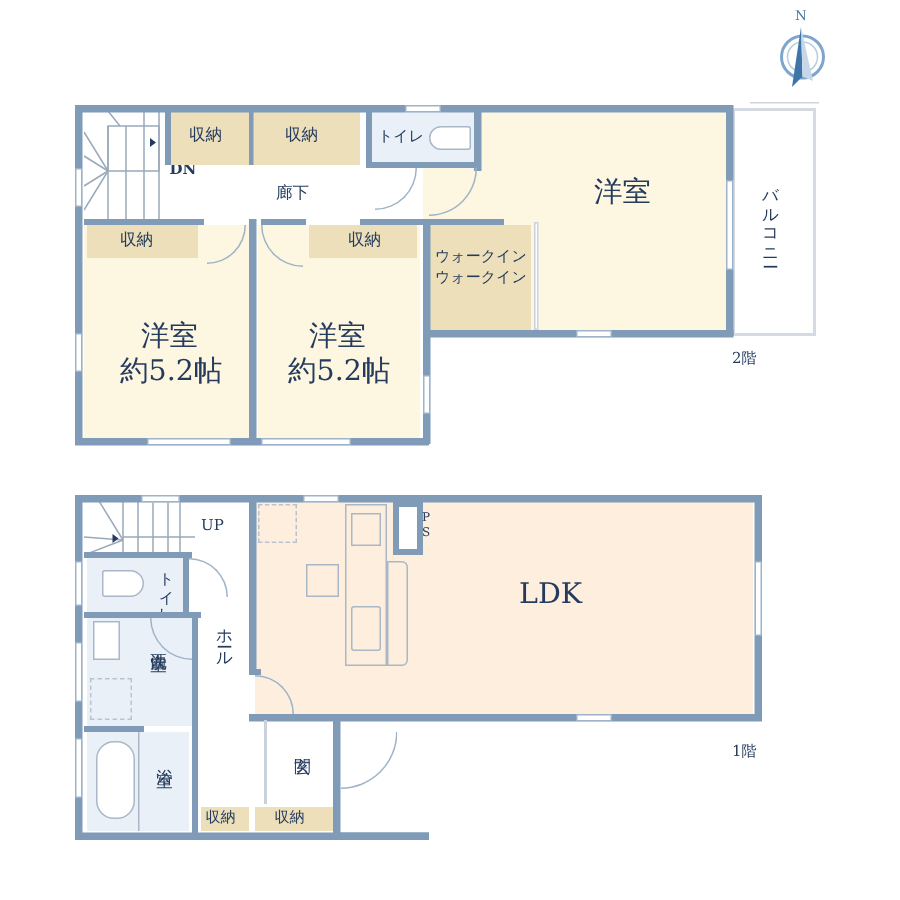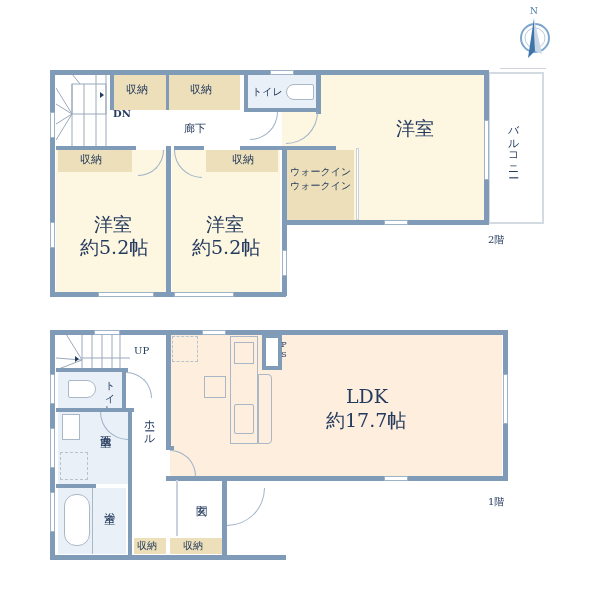--- a/index.html
+++ b/index.html
@@ -179,21 +179,20 @@
   <div class="fixture" style="left:204px;top:376px;width:22px;height:22px;"></div>
   <div class="fixture" style="left:230px;top:336px;width:28px;height:108px;"></div>
   <div class="fixture" style="left:258px;top:374px;width:14px;height:70px;border-radius:0 4px 4px 0;"></div>
   <div class="fixture" style="left:234px;top:342px;width:20px;height:22px;"></div>
   <div class="fixture" style="left:234px;top:404px;width:20px;height:30px;border-radius:2px;"></div>
 
   <div class="abs" style="left:262px;top:334px;width:20px;height:36px;background:#fff;border:4px solid #7f9bb8;"></div>
   <div class="lbl" style="left:280px;top:340px;width:8px;font-size:8px;white-space:normal;word-break:break-all;line-height:1.2;">PS</div>
 
   <div class="lbl big" style="left:346px;top:386px;">LDK</div>
-  <div class="lbl big" style="left:326px;top:410px;">約17.7帖</div>
 
   <div class="wall" style="left:50px;top:330px;width:458px;height:5px;"></div>
   <div class="wall" style="left:50px;top:330px;width:5px;height:230px;"></div>
   <div class="wall" style="left:50px;top:555px;width:236px;height:5px;"></div>
   <div class="wall" style="left:503px;top:330px;width:5px;height:150px;"></div>
   <div class="wall" style="left:166px;top:476px;width:342px;height:5px;"></div>
   <div class="wall" style="left:166px;top:330px;width:5px;height:120px;"></div>
   <div class="wall" style="left:166px;top:446px;width:8px;height:4px;"></div>
   <div class="wall" style="left:56px;top:368px;width:72px;height:4px;"></div>
   <div class="wall" style="left:56px;top:408px;width:78px;height:4px;"></div>

